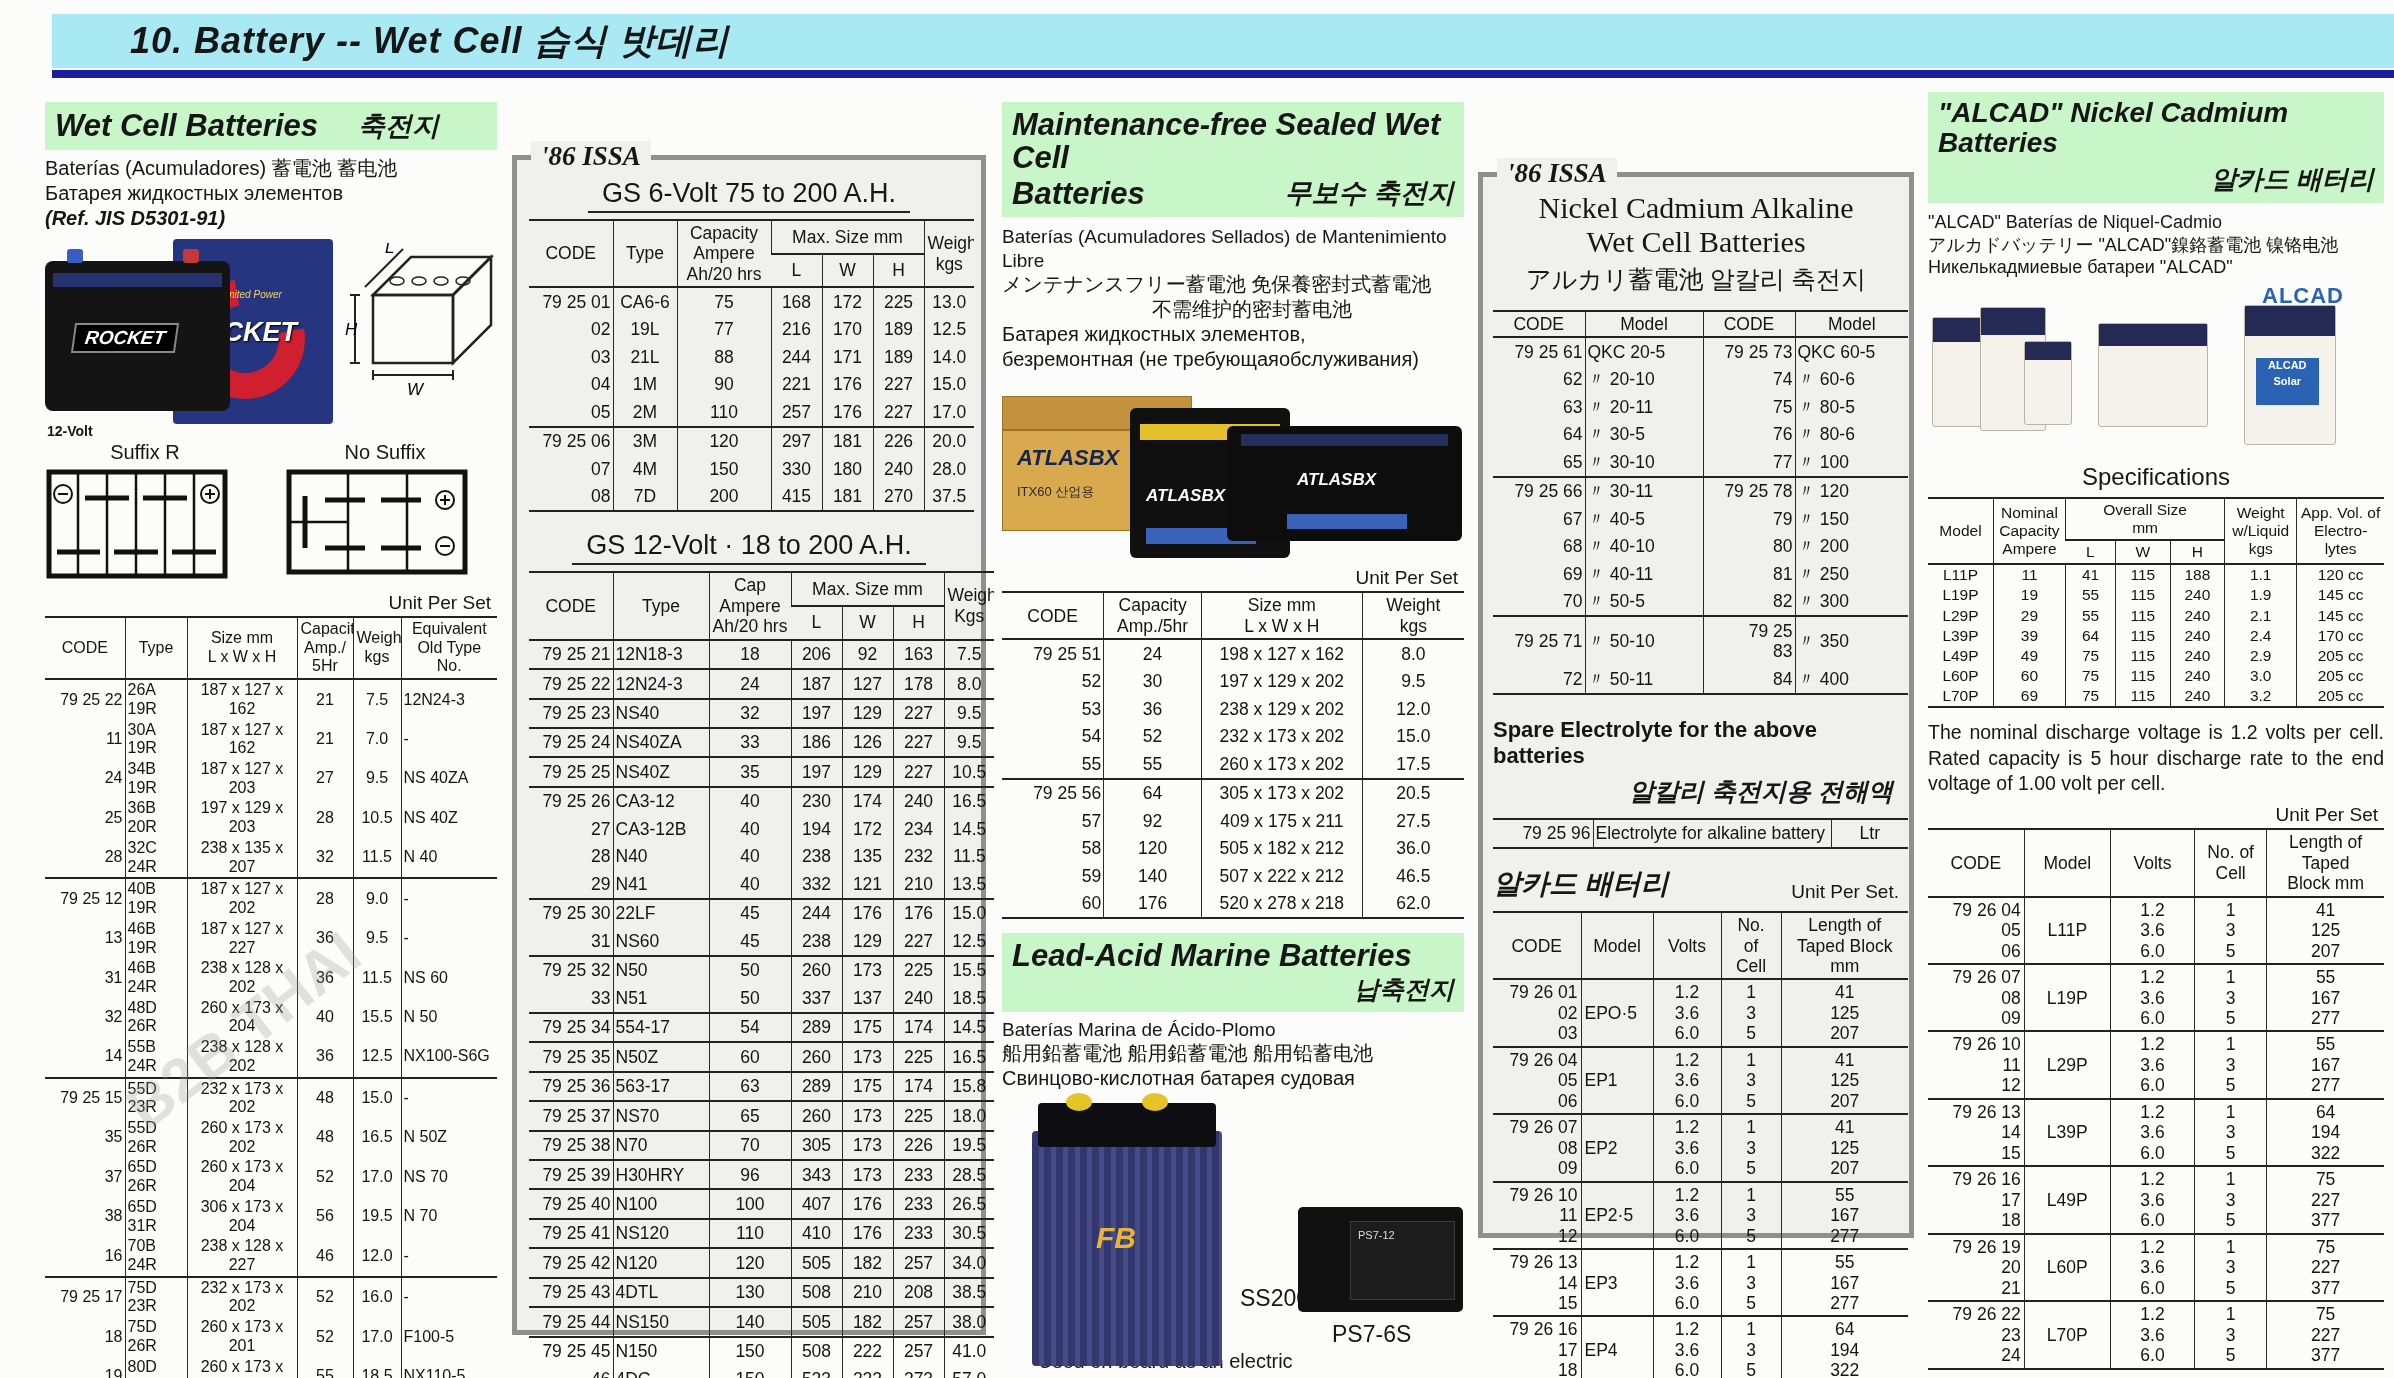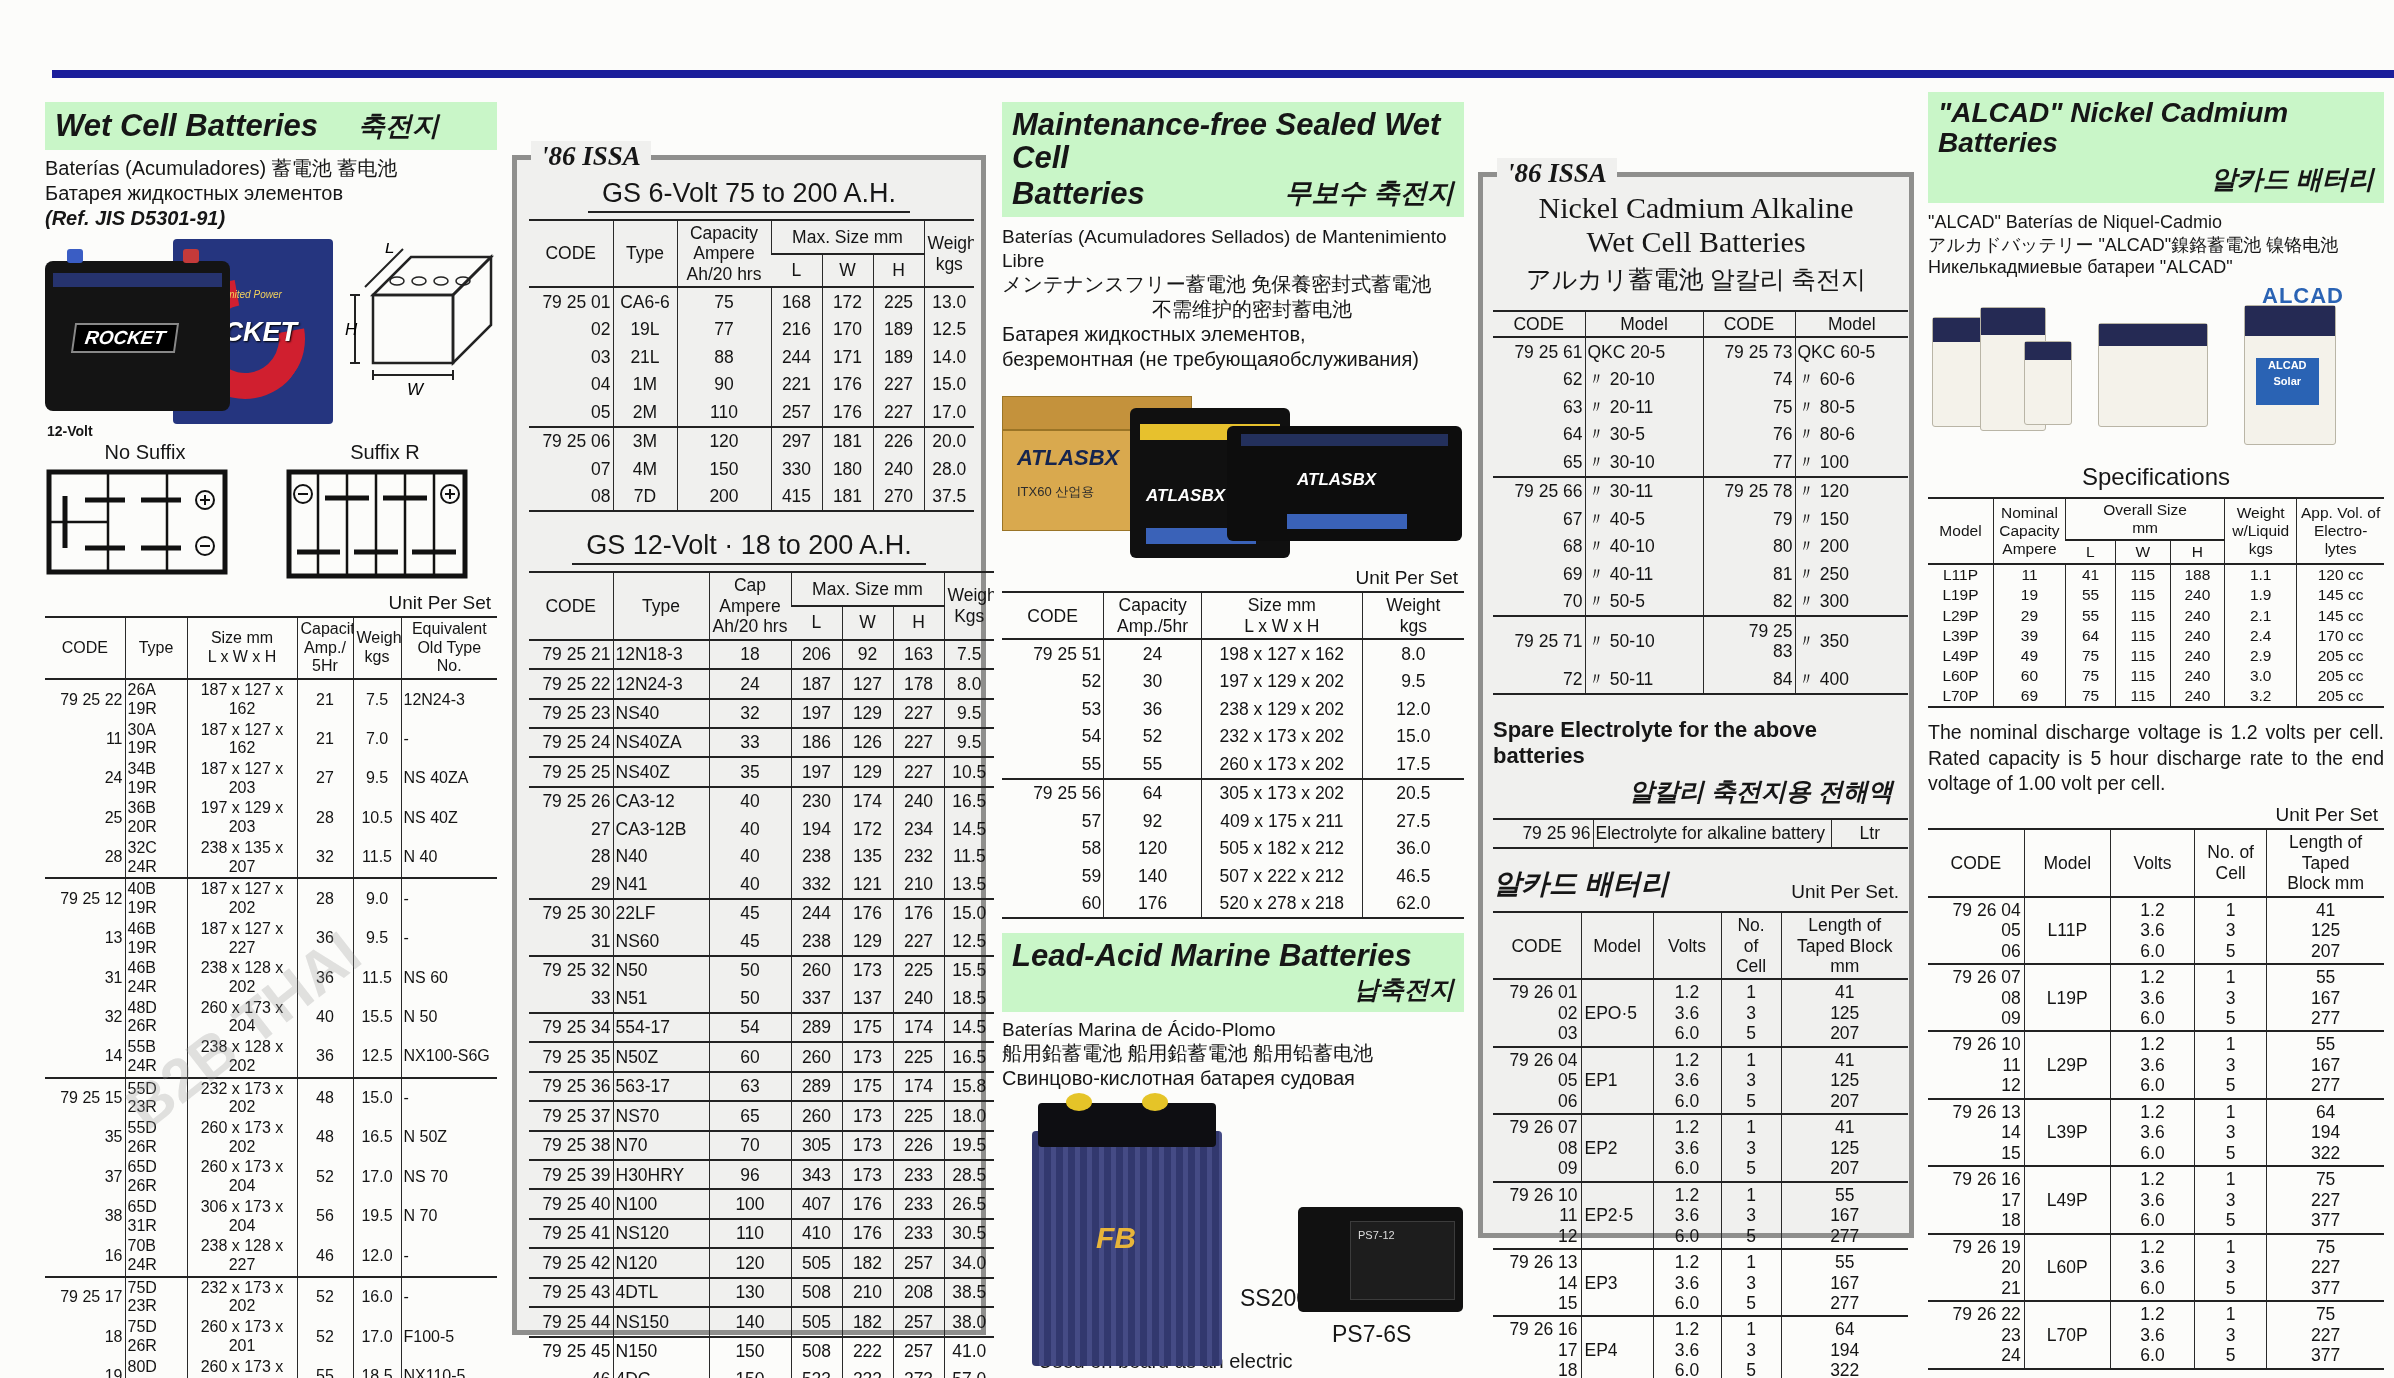--- a/index.html
+++ b/index.html
@@ -91,20 +91,23 @@
   .speclbl{font-size:24px;text-align:center;margin:8px 0 6px 0}
 
   .wm{position:absolute;font-size:60px;font-weight:bold;color:rgba(150,150,150,.28);transform:rotate(-38deg)}
   svg text{font-family:"Liberation Sans","DejaVu Sans",sans-serif}
 </style>
 </head>
 <body>
 
 <div id="page">
 
+  <div class="titlebar">
+    <span class="t">10. Battery    -- Wet Cell  습식 밧데리</span>
+  </div>
   <div class="blueline"></div>
 
   <div class="col" style="left:45px;top:102px;width:452px">
     <div class="greenbar" style="display:flex;align-items:center;gap:40px">
       <span class="h-big">Wet Cell Batteries</span>
       <span class="h-kr">축전지</span>
     </div>
     <div class="subtxt" style="margin-top:6px">Baterías (Acumuladores) 蓄電池 蓄电池</div>
     <div class="subtxt">Батарея жидкостных элементов</div>
     <div class="subtxt boldit">(Ref. JIS D5301-91)</div>
@@ -140,59 +143,59 @@
         <line x1="28" y1="127" x2="28" y2="137" stroke="#222" stroke-width="2"></line>
         <line x1="108" y1="127" x2="108" y2="137" stroke="#222" stroke-width="2"></line>
         <text x="62" y="152" font-size="17" font-style="italic">W</text>
       </svg>
     </div>
 
     <div class="cap">12-Volt</div>
 
     <div style="display:flex;gap:40px;margin-top:2px">
       <div style="width:200px">
-        <div class="suffixlbl">No Suffix</div>
-        <svg width="185" height="120">
-          <rect x="4" y="8" width="176" height="100" fill="none" stroke="#111" stroke-width="5"></rect>
-          <line x1="63" y1="8" x2="63" y2="108" stroke="#111" stroke-width="2.5"></line>
-          <line x1="122" y1="8" x2="122" y2="108" stroke="#111" stroke-width="2.5"></line>
-          <line x1="4" y1="58" x2="63" y2="58" stroke="#111" stroke-width="2.5"></line>
-          <line x1="20" y1="32" x2="20" y2="84" stroke="#111" stroke-width="5"></line>
-          <line x1="40" y1="36" x2="80" y2="36" stroke="#111" stroke-width="5"></line>
-          <line x1="96" y1="36" x2="136" y2="36" stroke="#111" stroke-width="5"></line>
-          <line x1="40" y1="84" x2="80" y2="84" stroke="#111" stroke-width="5"></line>
-          <line x1="96" y1="84" x2="136" y2="84" stroke="#111" stroke-width="5"></line>
-          <circle cx="160" cy="36" r="9" fill="none" stroke="#111" stroke-width="2"></circle>
-          <line x1="155" y1="36" x2="165" y2="36" stroke="#111" stroke-width="2"></line>
-          <line x1="160" y1="31" x2="160" y2="41" stroke="#111" stroke-width="2"></line>
-          <circle cx="160" cy="82" r="9" fill="none" stroke="#111" stroke-width="2"></circle>
-          <line x1="155" y1="82" x2="165" y2="82" stroke="#111" stroke-width="2"></line>
-        </svg>
-      </div>
-      <div style="width:200px">
         <div class="suffixlbl">Suffix R</div>
         <svg width="185" height="120">
           <rect x="4" y="8" width="176" height="104" fill="none" stroke="#111" stroke-width="5"></rect>
           <line x1="33" y1="8" x2="33" y2="112" stroke="#111" stroke-width="2.5"></line>
           <line x1="62" y1="8" x2="62" y2="112" stroke="#111" stroke-width="2.5"></line>
           <line x1="91" y1="8" x2="91" y2="112" stroke="#111" stroke-width="2.5"></line>
           <line x1="120" y1="8" x2="120" y2="112" stroke="#111" stroke-width="2.5"></line>
           <line x1="149" y1="8" x2="149" y2="112" stroke="#111" stroke-width="2.5"></line>
           <circle cx="18" cy="30" r="9" fill="none" stroke="#111" stroke-width="2"></circle>
           <line x1="13" y1="30" x2="23" y2="30" stroke="#111" stroke-width="2"></line>
           <circle cx="165" cy="30" r="9" fill="none" stroke="#111" stroke-width="2"></circle>
           <line x1="160" y1="30" x2="170" y2="30" stroke="#111" stroke-width="2"></line>
           <line x1="165" y1="25" x2="165" y2="35" stroke="#111" stroke-width="2"></line>
           <line x1="40" y1="34" x2="84" y2="34" stroke="#111" stroke-width="5"></line>
           <line x1="98" y1="34" x2="142" y2="34" stroke="#111" stroke-width="5"></line>
           <line x1="12" y1="88" x2="55" y2="88" stroke="#111" stroke-width="5"></line>
           <line x1="69" y1="88" x2="113" y2="88" stroke="#111" stroke-width="5"></line>
           <line x1="127" y1="88" x2="171" y2="88" stroke="#111" stroke-width="5"></line>
         </svg>
       </div>
+      <div style="width:200px">
+        <div class="suffixlbl">No Suffix</div>
+        <svg width="185" height="120">
+          <rect x="4" y="8" width="176" height="100" fill="none" stroke="#111" stroke-width="5"></rect>
+          <line x1="63" y1="8" x2="63" y2="108" stroke="#111" stroke-width="2.5"></line>
+          <line x1="122" y1="8" x2="122" y2="108" stroke="#111" stroke-width="2.5"></line>
+          <line x1="4" y1="58" x2="63" y2="58" stroke="#111" stroke-width="2.5"></line>
+          <line x1="20" y1="32" x2="20" y2="84" stroke="#111" stroke-width="5"></line>
+          <line x1="40" y1="36" x2="80" y2="36" stroke="#111" stroke-width="5"></line>
+          <line x1="96" y1="36" x2="136" y2="36" stroke="#111" stroke-width="5"></line>
+          <line x1="40" y1="84" x2="80" y2="84" stroke="#111" stroke-width="5"></line>
+          <line x1="96" y1="84" x2="136" y2="84" stroke="#111" stroke-width="5"></line>
+          <circle cx="160" cy="36" r="9" fill="none" stroke="#111" stroke-width="2"></circle>
+          <line x1="155" y1="36" x2="165" y2="36" stroke="#111" stroke-width="2"></line>
+          <line x1="160" y1="31" x2="160" y2="41" stroke="#111" stroke-width="2"></line>
+          <circle cx="160" cy="82" r="9" fill="none" stroke="#111" stroke-width="2"></circle>
+          <line x1="155" y1="82" x2="165" y2="82" stroke="#111" stroke-width="2"></line>
+        </svg>
+      </div>
     </div>
 
     <div class="unit">Unit Per Set</div>
 
     <div style="position:relative">
       <div class="wm" style="left:60px;top:380px">B2B THAI</div>
     <table class="tb fs16 pad1">
           <colgroup>
             <col style="width: 80px;">
             <col style="width: 62px;">

